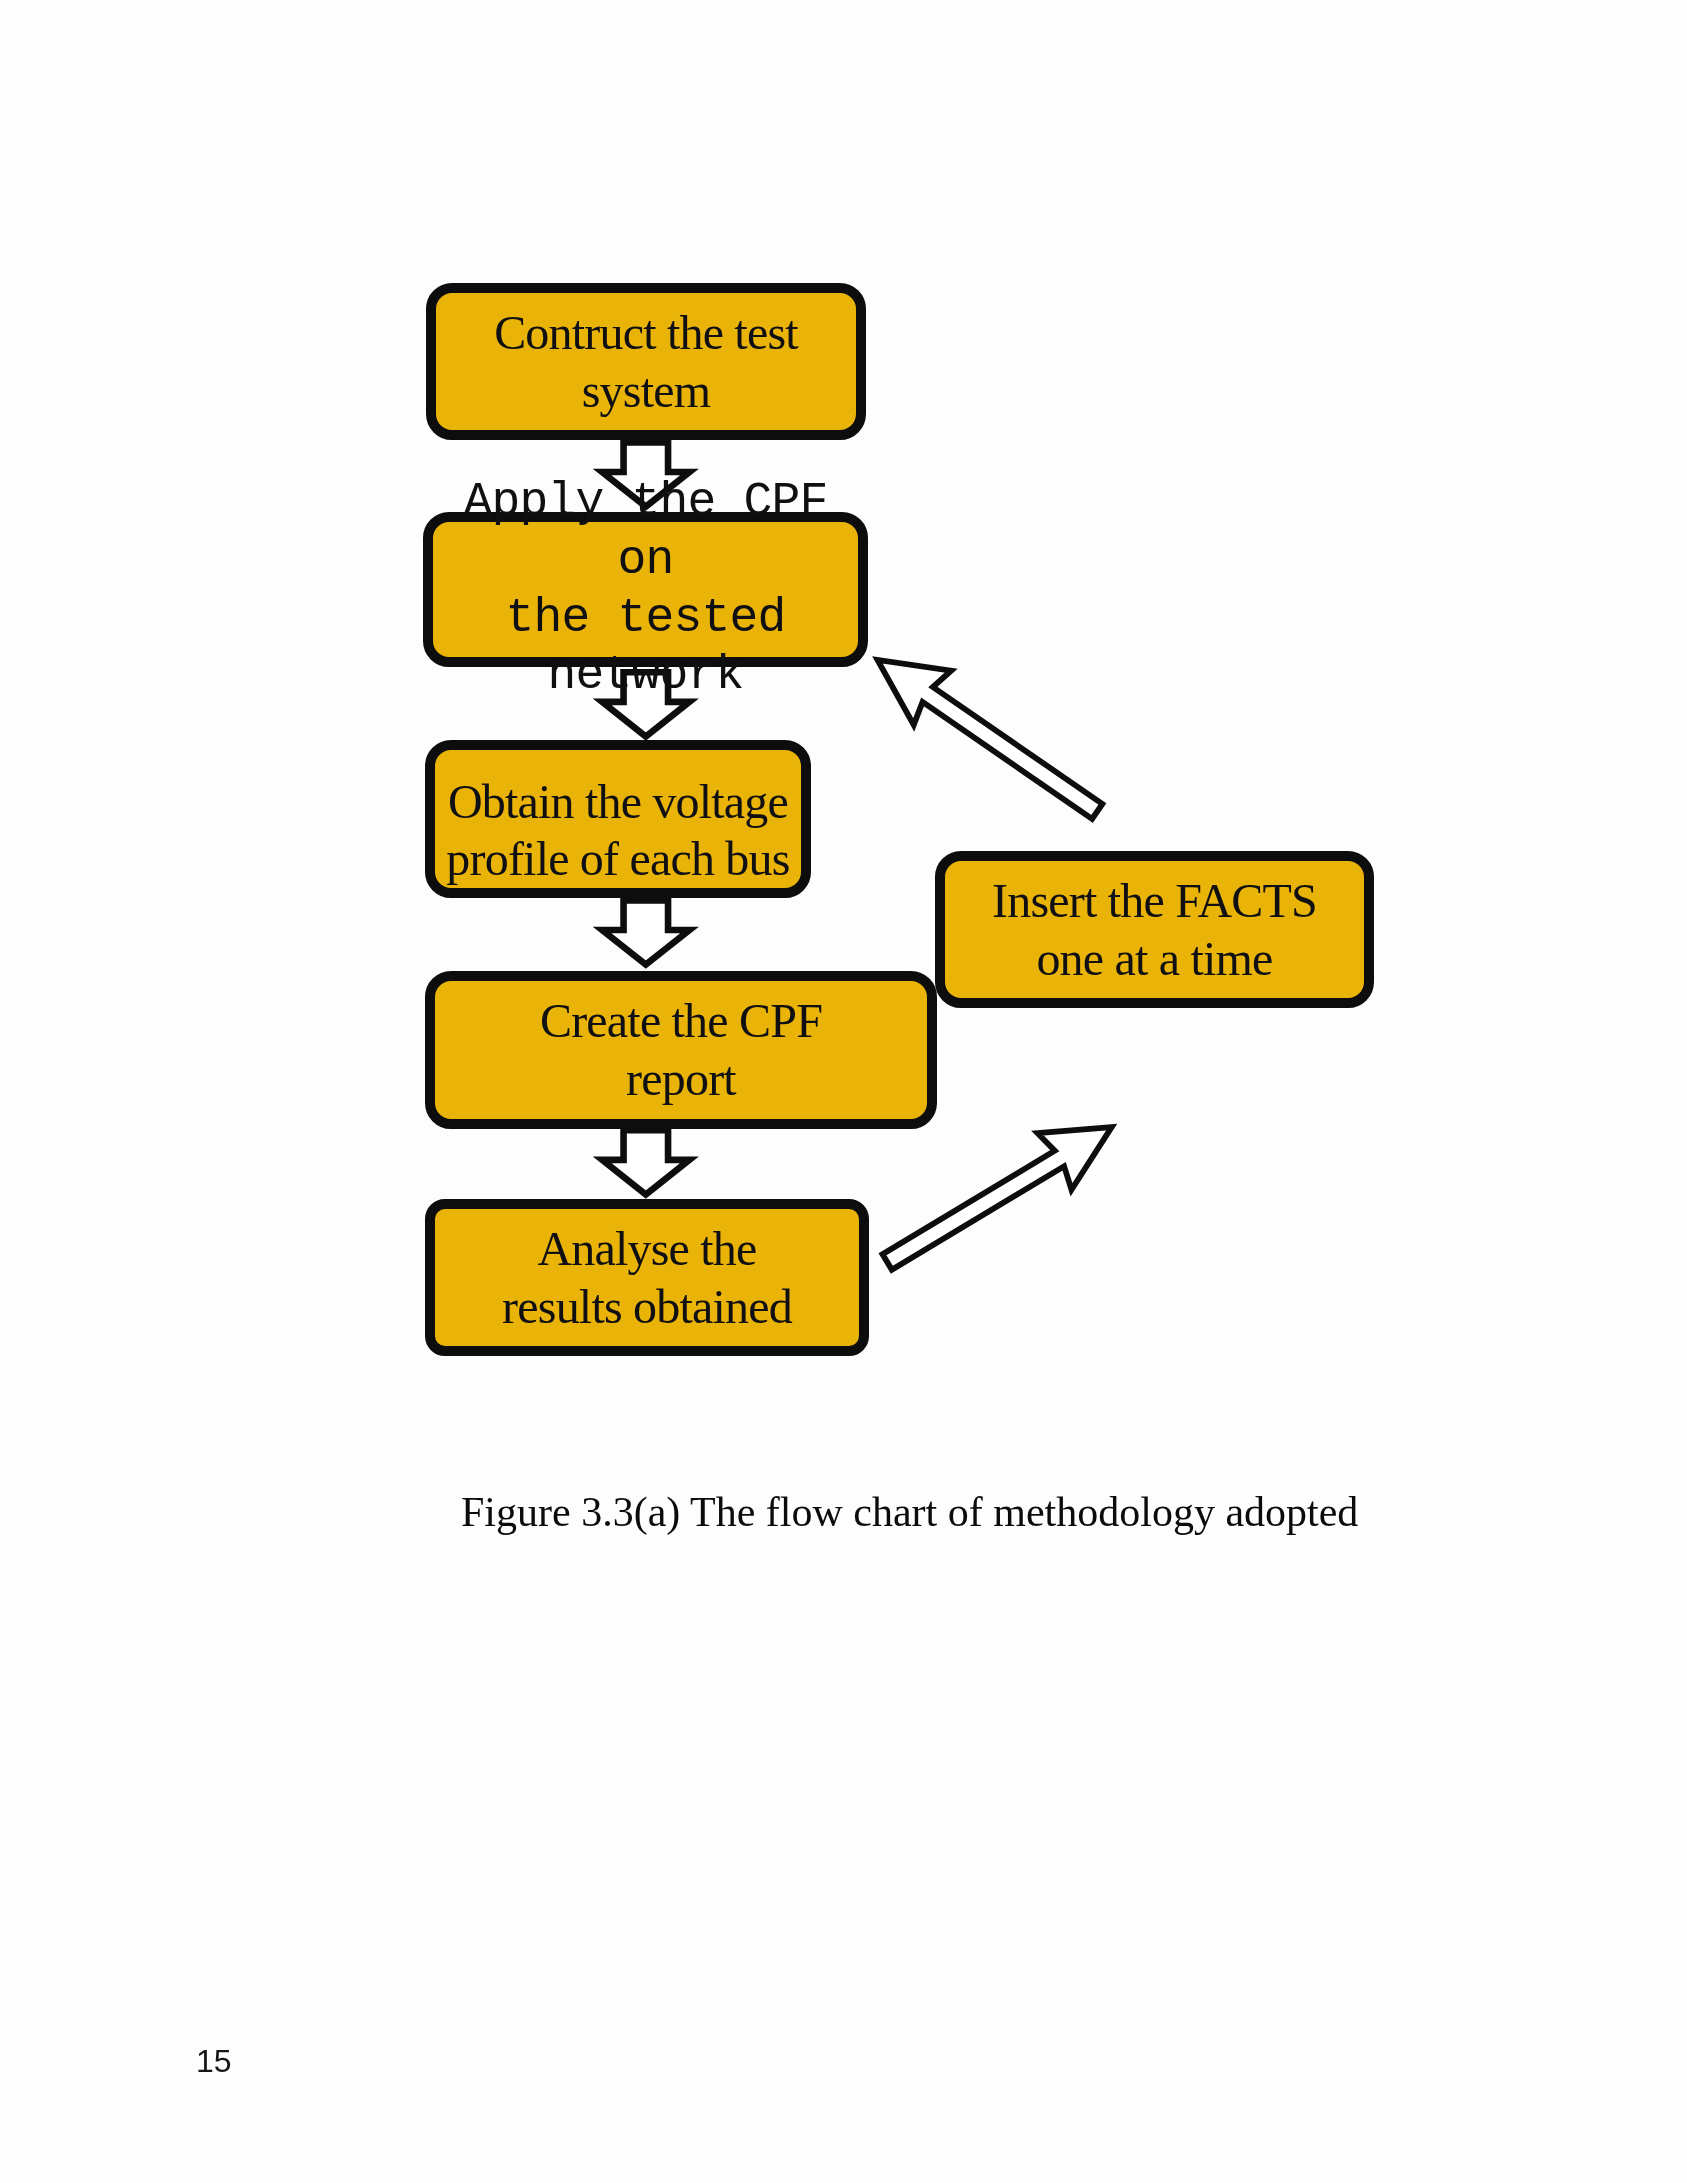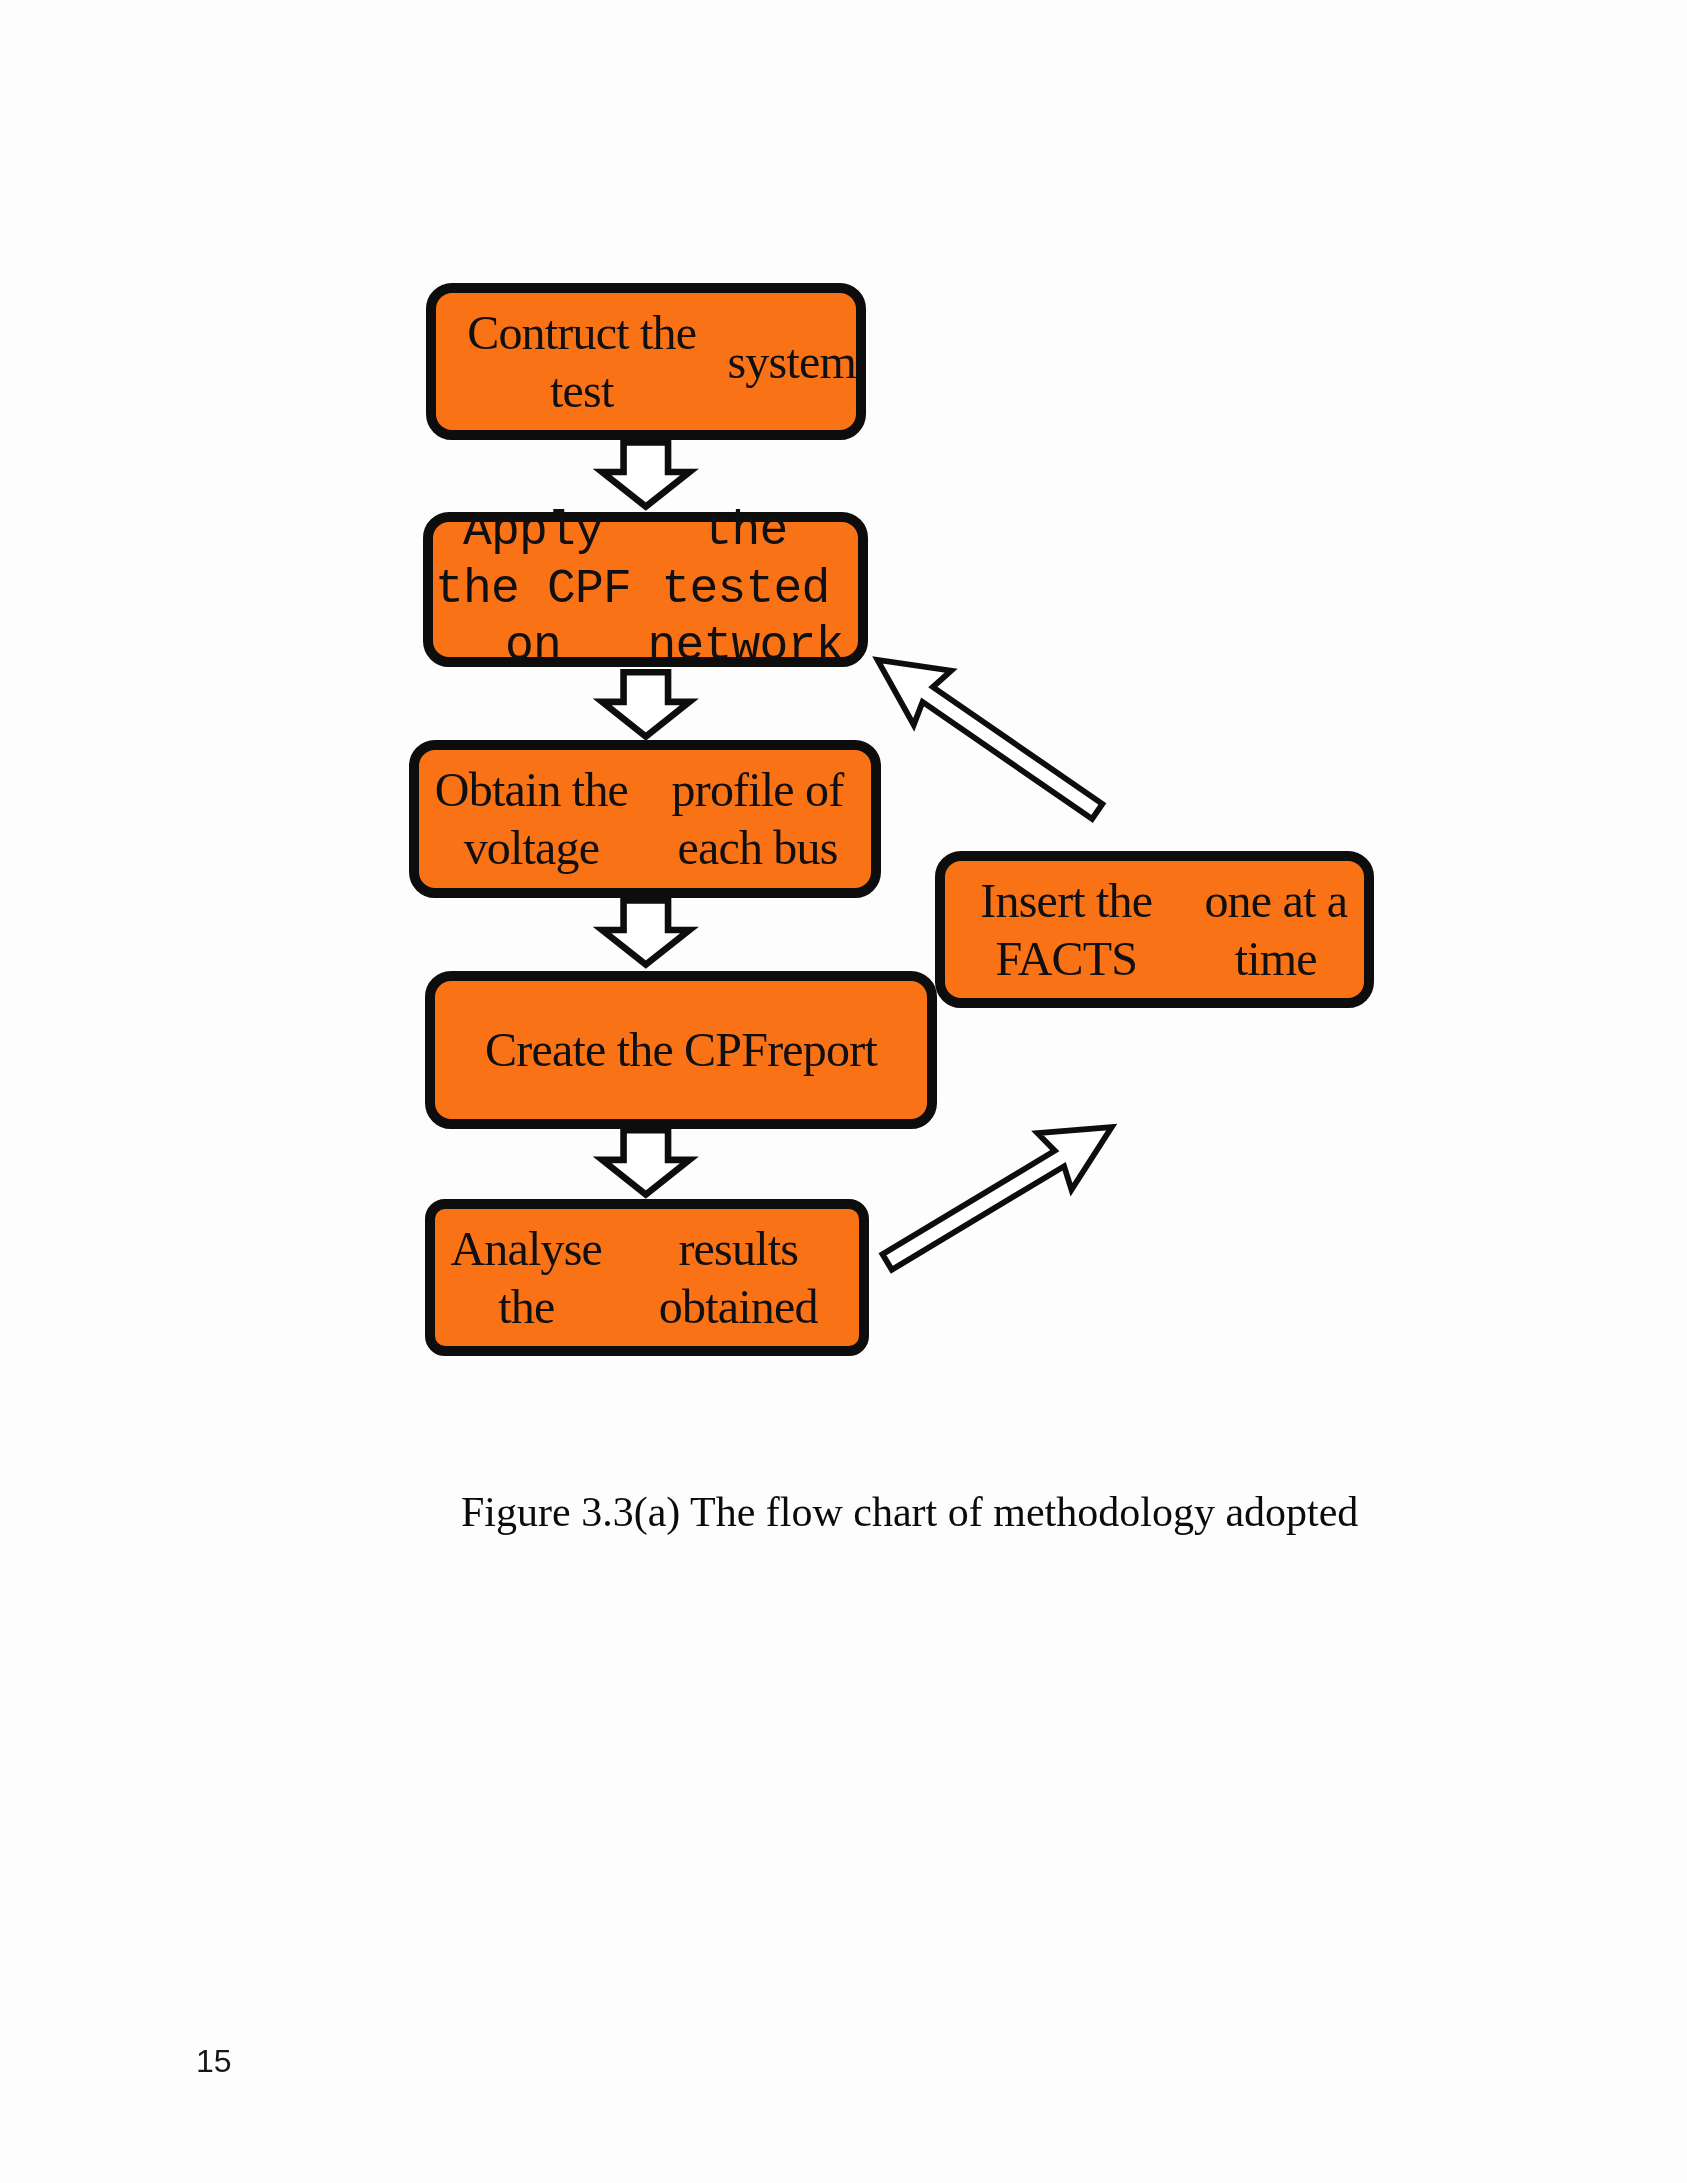--- a/index.html
+++ b/index.html
@@ -8,33 +8,33 @@
     width:1687px;height:2183px;
     background:#fdfdfd;
     font-family:"Liberation Serif",serif;
     color:#0d0d0d;
     overflow:hidden;
   }
   svg.overlay{position:absolute;left:0;top:0;pointer-events:none;}
   .fbox{
     position:absolute;
     box-sizing:border-box;
-    background:#f97316;
+    background:#eab308;
     border:10.7px solid #0d0d0d;
     border-radius:26px;
-    display:flex;flex-direction:row;
+    display:flex;flex-direction:column;
     justify-content:center;align-items:center;
     text-align:center;
     font-size:48px;line-height:1.2;
     letter-spacing:-0.8px;
     color:#101012;
   }
   .b1{left:426px;top:283px;width:440px;height:157px;}
   .b2{left:423px;top:512px;width:445px;height:155px;font-family:Liberation Mono, monospace;}
-  .b3{left:409px;top:740px;width:472px;height:158px;}
+  .b3{left:425px;top:740px;width:386px;height:158px;justify-content:flex-end;}
   .b4{left:425px;top:971px;width:512px;height:158px;}
   .b5{left:425px;top:1199px;width:444px;height:157px;border-radius:20px;}
   .bside{left:935px;top:851px;width:439px;height:157px;align-items:center;}
   .caption{
     position:absolute;left:429px;top:1488px;
     margin:0;font-size:42px;white-space:nowrap;color:#0b0b0b;
   }
   .caption .cap-label{font-weight:normal;margin-left:32px;}
   .pagenum{
     position:absolute;left:196px;top:2043px;

